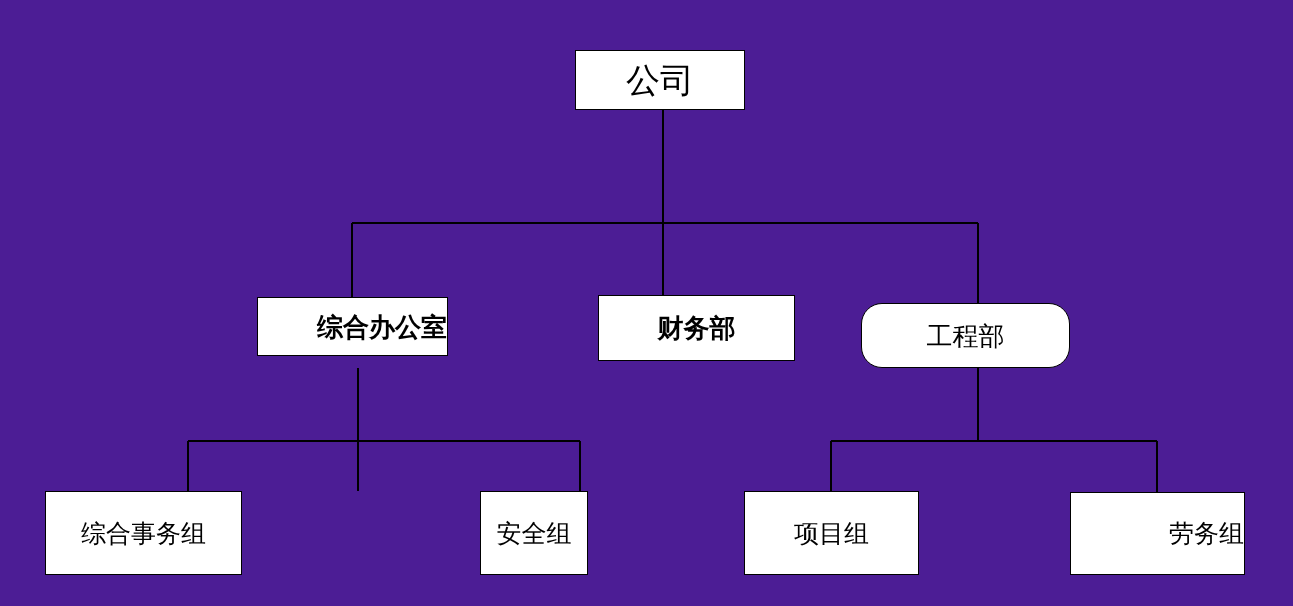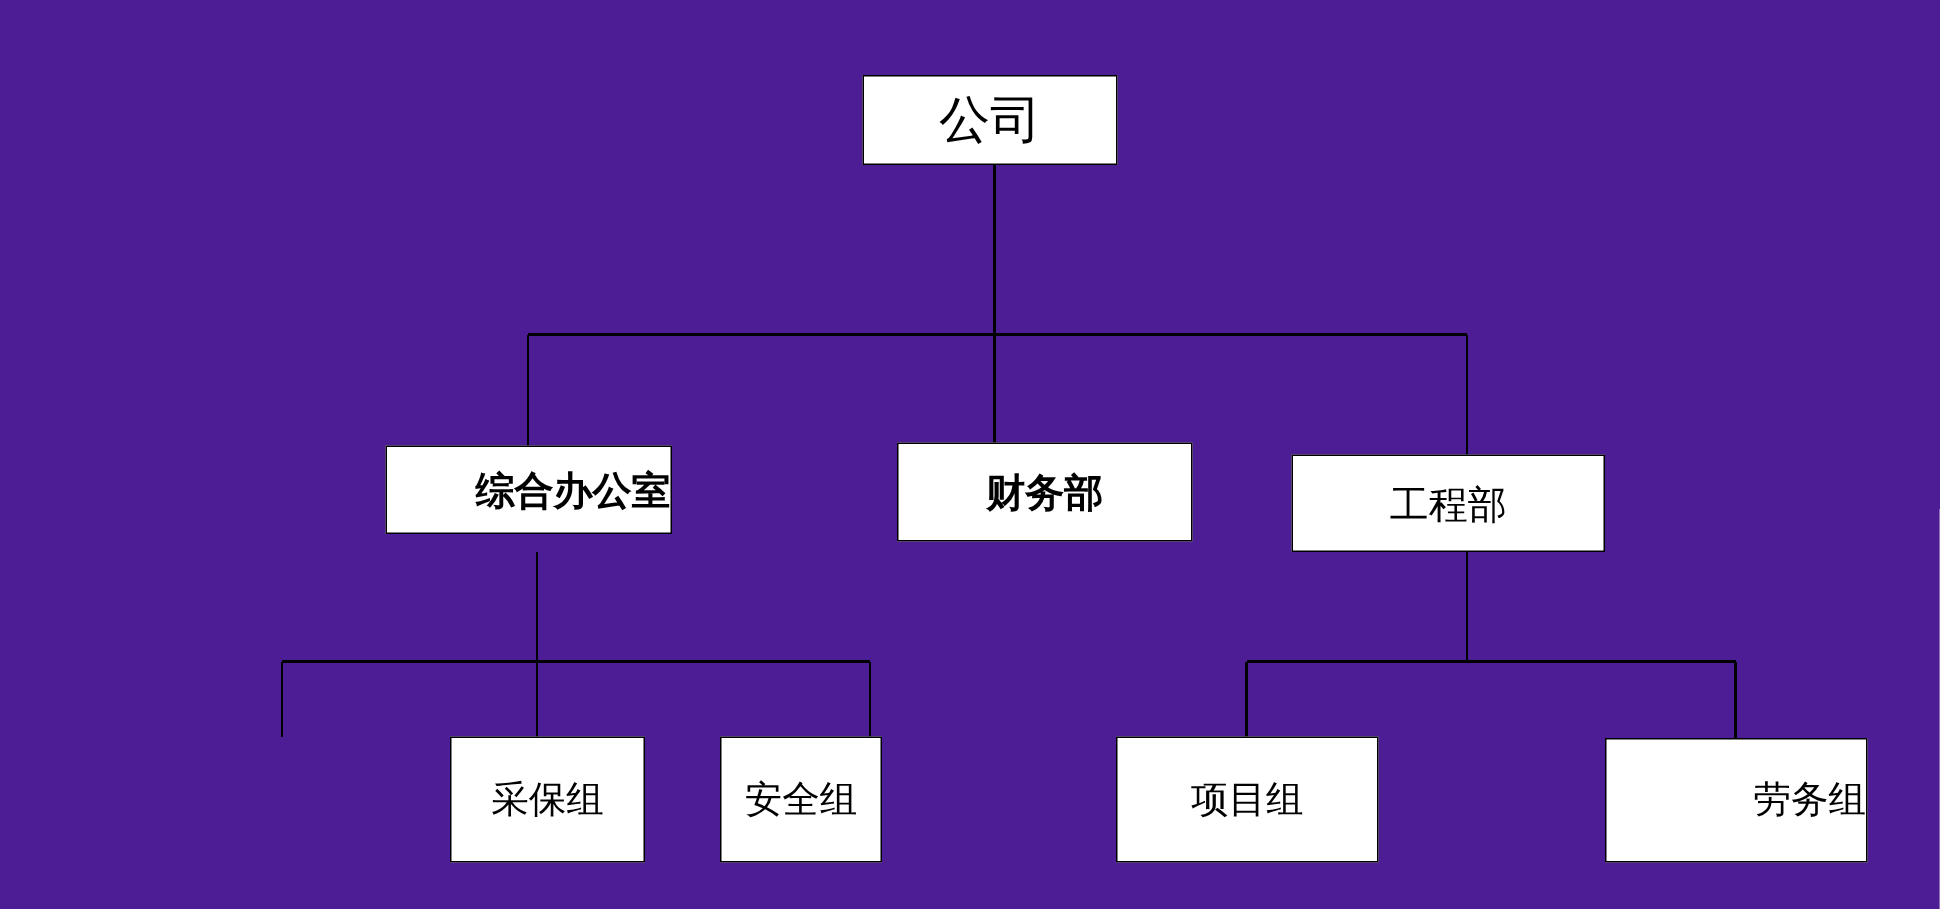--- a/index.html
+++ b/index.html
@@ -34,21 +34,21 @@
     justify-content: center;
     color: #000000;
     white-space: nowrap;
   }
   .node-label {
     display: block;
     line-height: 1;
   }
   .lvl-root  { font-size: 34px; }
   .lvl-dept  { font-size: 26px; font-weight: bold; }
-  .lvl-dept3 { font-size: 26px; }
+  .lvl-dept3 { font-size: 26px; border-radius: 21px; }
   .lvl-team  { font-size: 25px; }
 </style>
 </head>
 <body>
 
 <div id="canvas">
 
   <svg id="connectors" viewBox="0 0 1293 606" xmlns="http://www.w3.org/2000/svg">
     <g stroke="#000000" stroke-width="1.6" fill="none" shape-rendering="crispEdges">
 
@@ -84,24 +84,24 @@
   </div>
 
   <div class="node lvl-dept" style="left:558px; top:295px; width:197px; height:66px;margin-left:40px;">
     <span class="node-label">财务部</span>
   </div>
 
   <div class="node lvl-dept3" style="left:861px; top:303px; width:209px; height:65px;">
     <span class="node-label">工程部</span>
   </div>
 
+  <div class="node lvl-team" style="left:45px; top:491px; width:197px; height:84px;">
+    <span class="node-label">综合事务组</span>
+  </div>
 
-  <div class="node lvl-team" style="left:300px; top:491px; width:130px; height:84px;">
-    <span class="node-label">采保组</span>
-  </div>
 
   <div class="node lvl-team" style="left:480px; top:491px; width:108px; height:84px;">
     <span class="node-label">安全组</span>
   </div>
 
   <div class="node lvl-team" style="left:744px; top:491px; width:175px; height:84px;">
     <span class="node-label">项目组</span>
   </div>
 
   <div class="node lvl-team" style="left:1070px; top:492px; width:175px; height:83px;justify-content:flex-end;">

